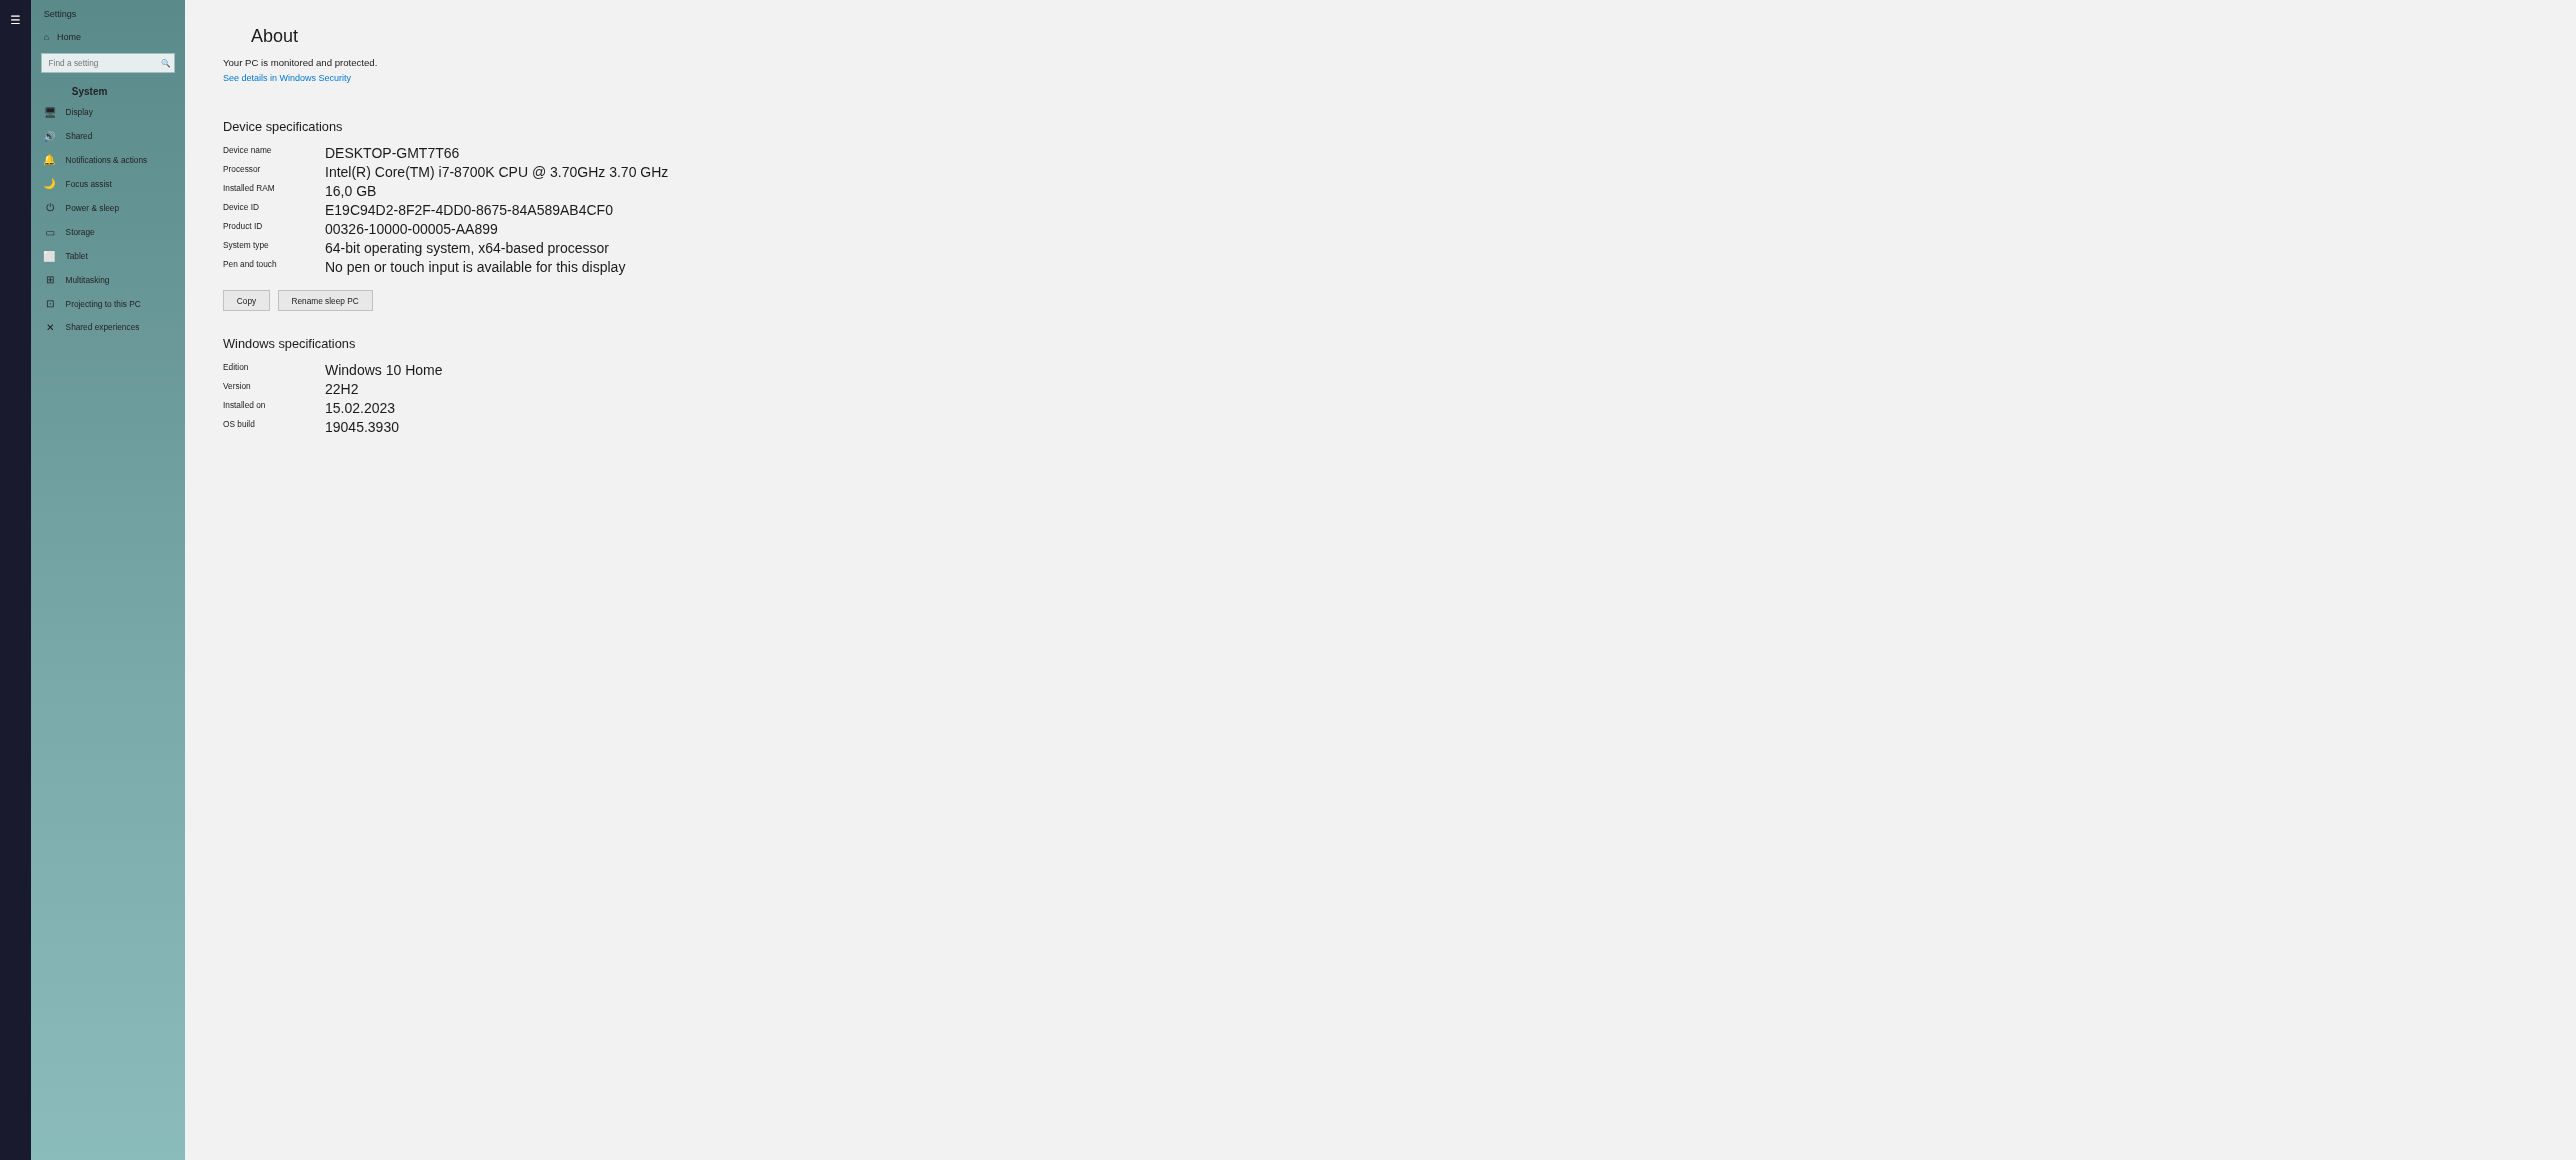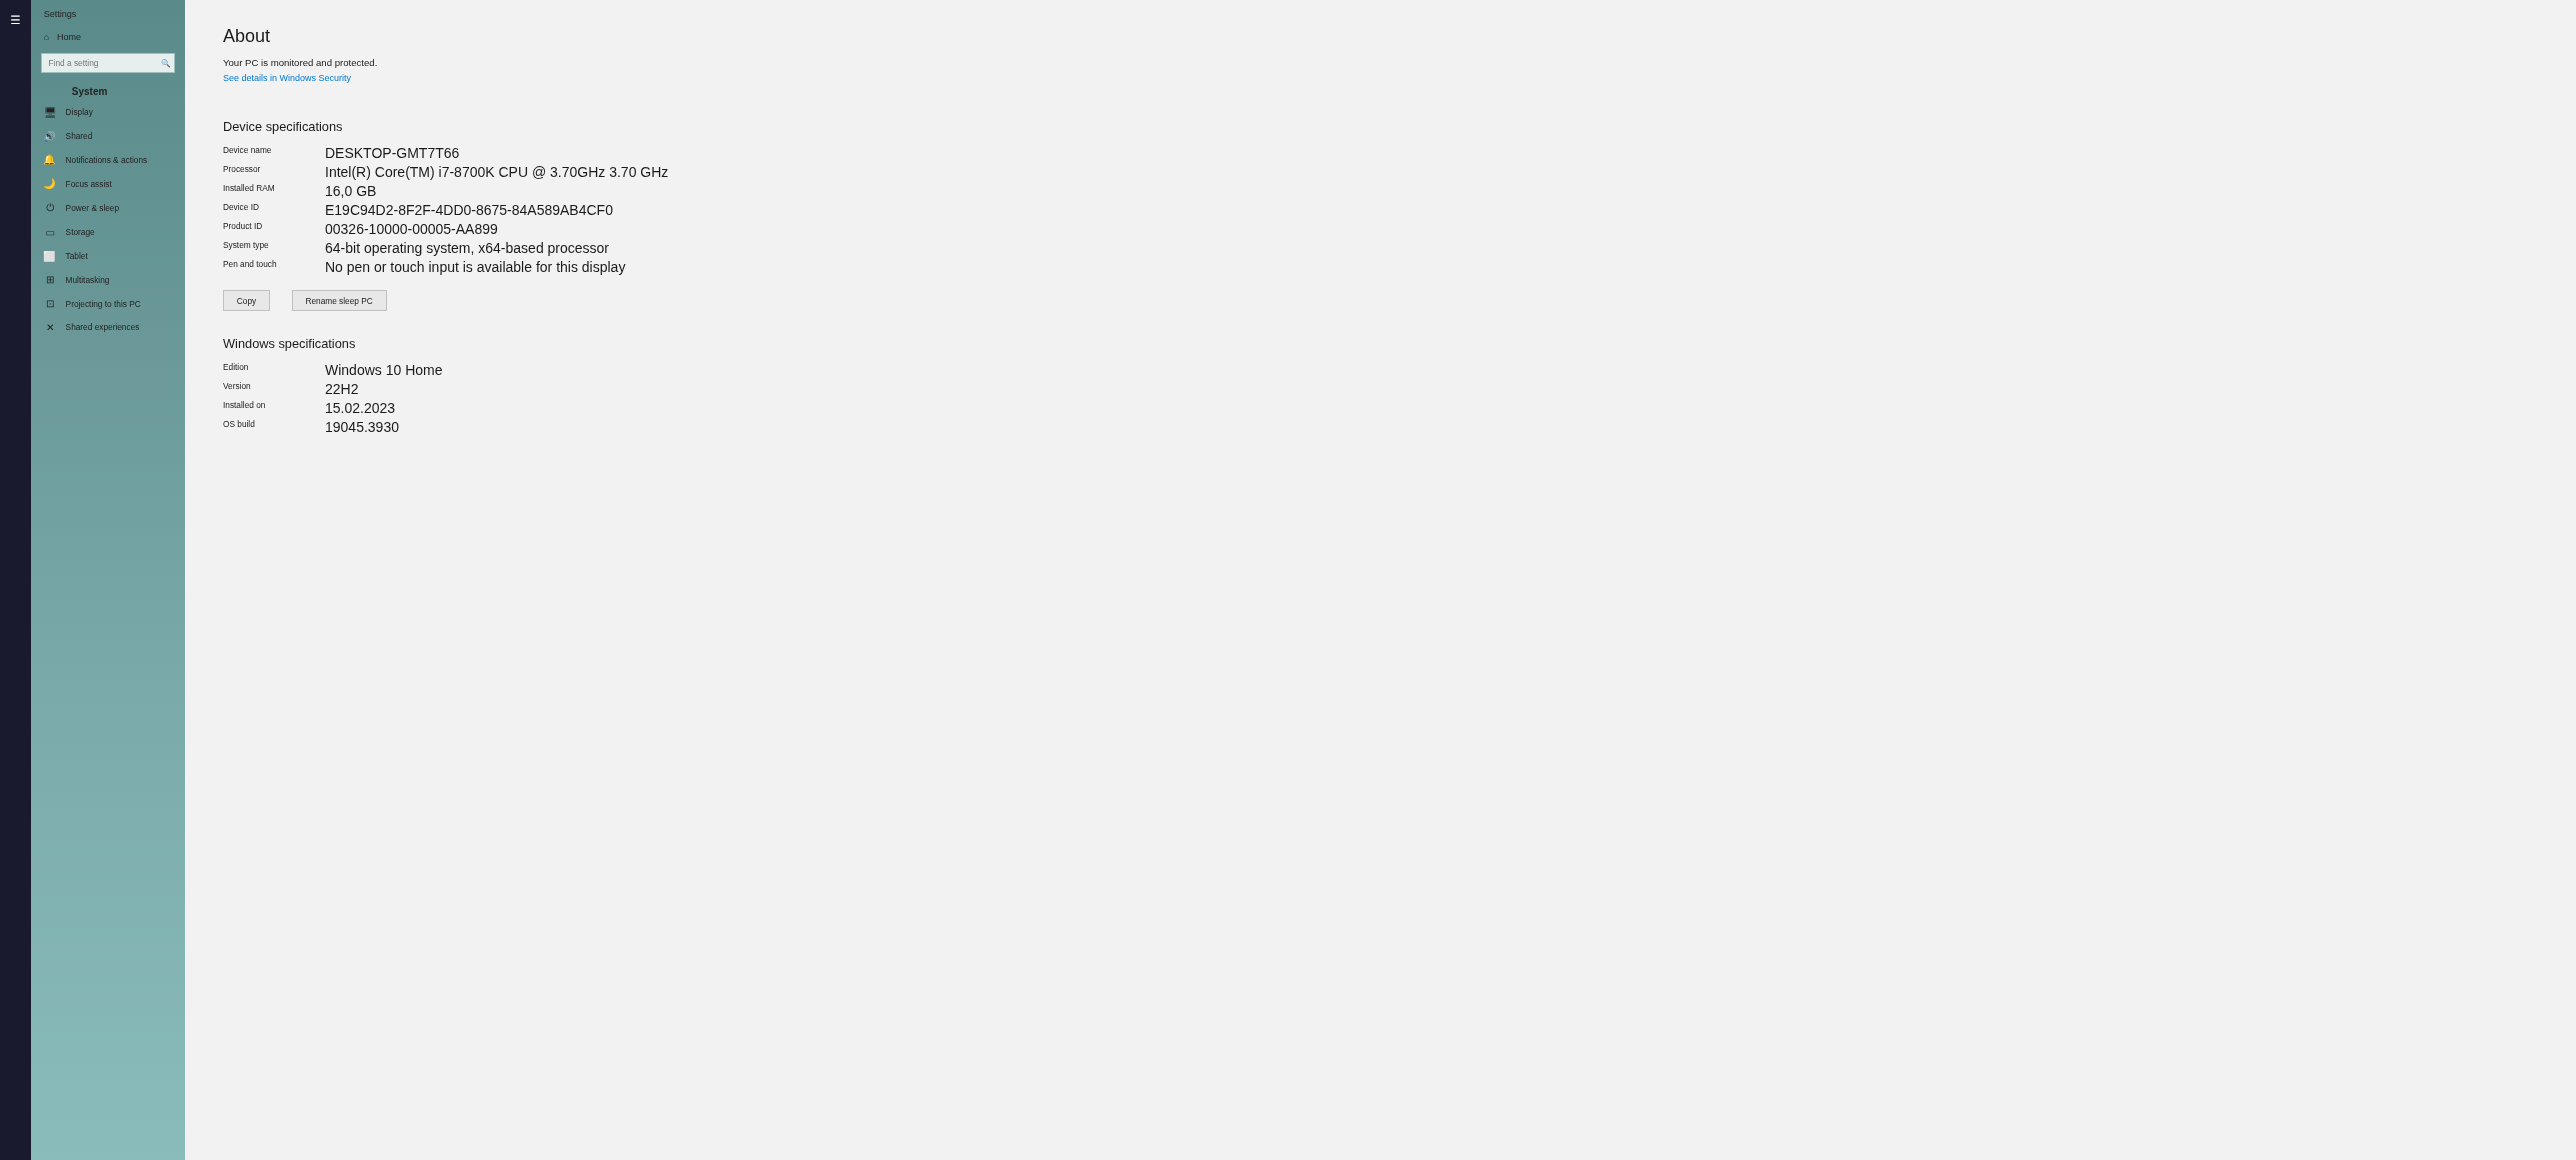--- a/index.html
+++ b/index.html
@@ -116,20 +116,21 @@
       background: #f2f2f2;
       overflow-y: auto;
       padding: 25.6px 38px;
     }
 
     .page-title {
       font-size: 18px;
       font-weight: 300;
       color: #1a1a1a;
       margin-bottom: 10.2px;
+      margin-left: 28px;
     }
 
     .security-banner {
       color: #1a1a1a;
       font-size: 9.6px;
       font-weight: 400;
       margin-bottom: 3.8px;
     }
 
     .security-link {
@@ -176,21 +177,20 @@
       margin-right: 7.7px;
       margin-bottom: 6.4px;
       color: #1a1a1a;
       transition: background 0.15s;
     }
 
     .buttons-row {
       display: flex;
       flex-wrap: wrap;
       margin-bottom: 10.2px;
-      gap: 14px;
     }
   </style>
 </head>
 <body>
 
 <div class="sidebar-icon-bar">
   <span class="hamburger">☰</span>
 </div>
 
 <div class="sidebar">

